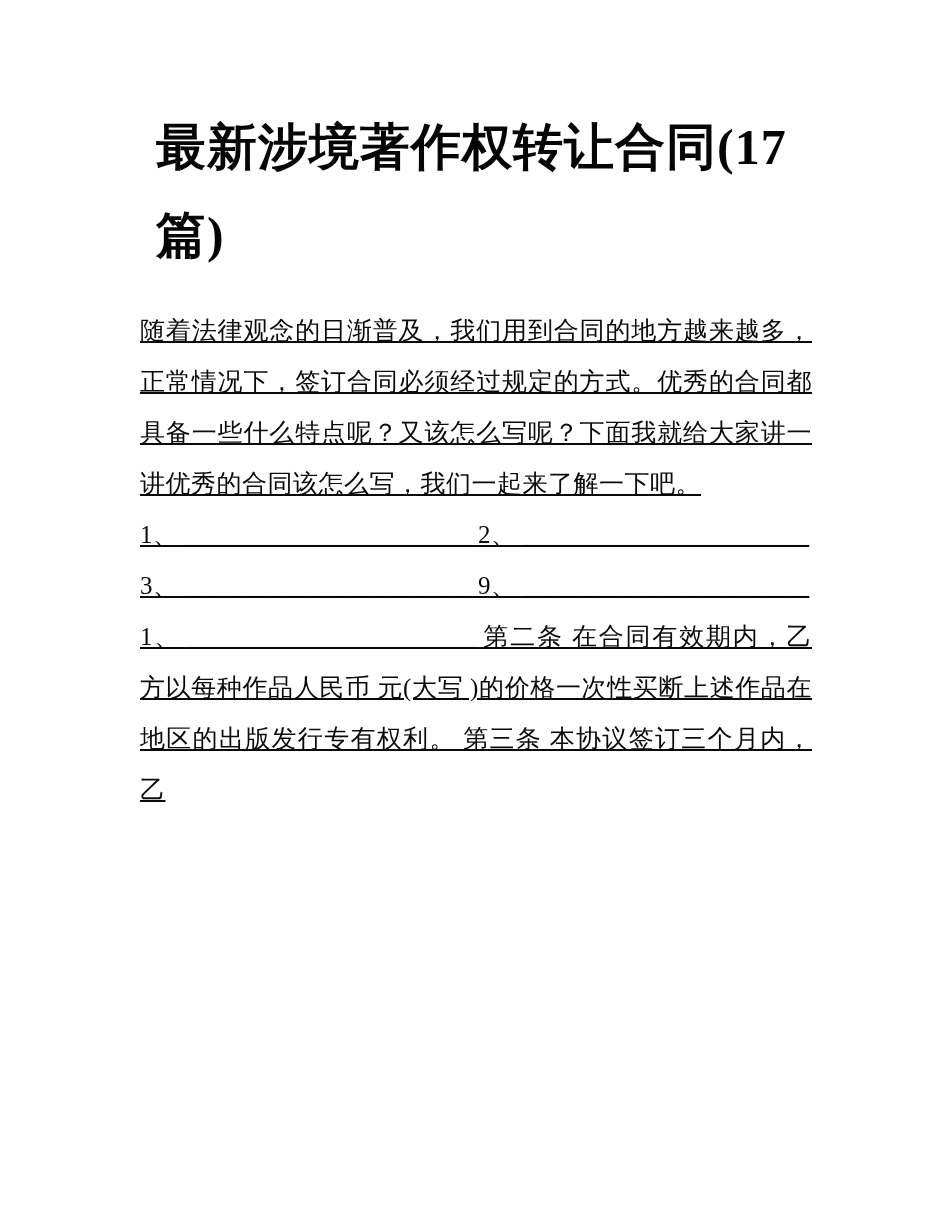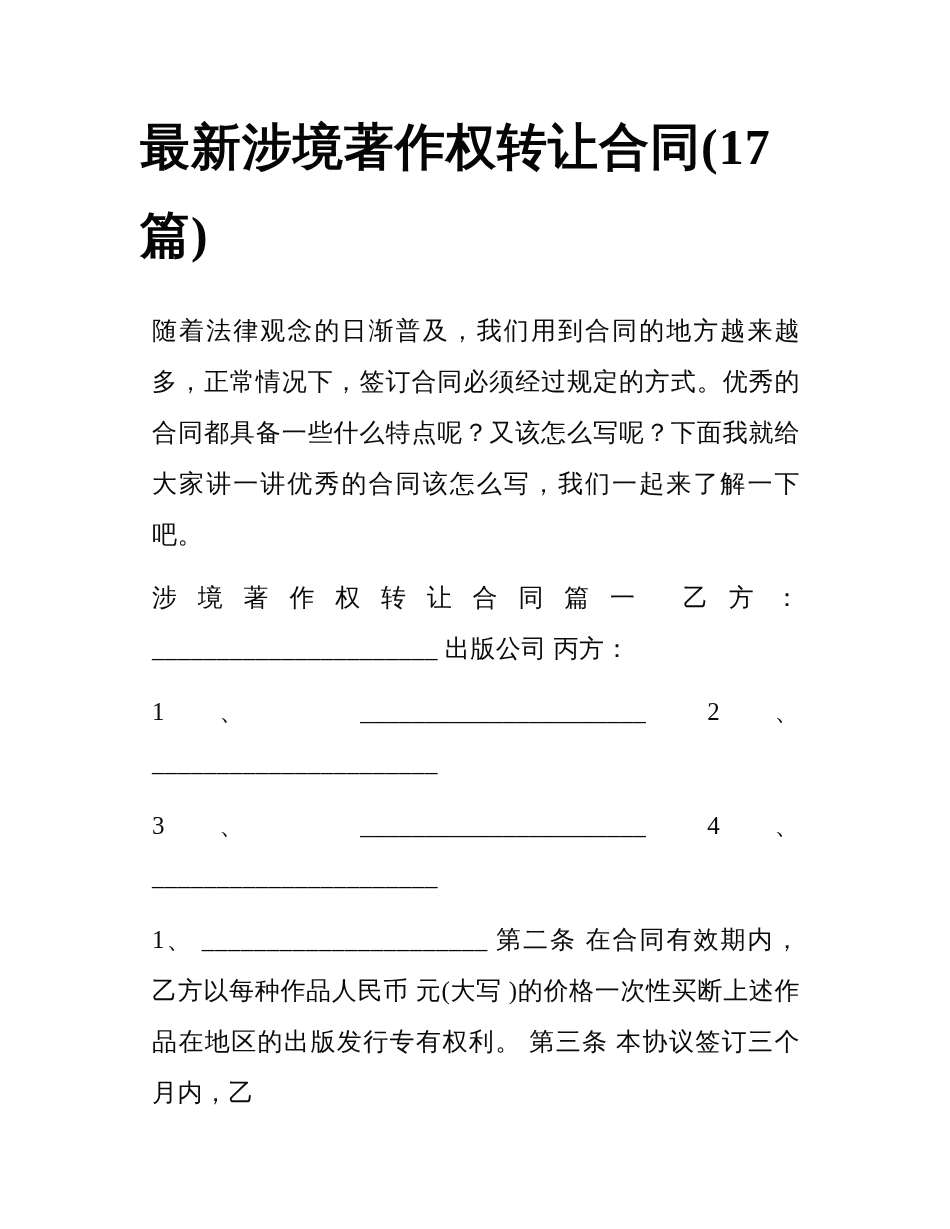--- a/index.html
+++ b/index.html
@@ -12,46 +12,46 @@
     width: 950px;
     height: 1229px;
     box-sizing: border-box;
     padding: 104px 138px 0 140px;
     background: #ffffff;
     color: #0a0a0a;
     font-family: "Liberation Serif", "DejaVu Serif", serif;
     overflow: hidden;
   }
   .doc-title {
-    margin: 0 0 26px 0;
+    margin: 0 0 26px 16px;
     font-size: 50px;
     font-weight: bold;
     line-height: 1.75;
     letter-spacing: 1px;
     color: #050505;
   }
   .doc-paragraph {
-    margin: 12px;
+    margin: 0;
     font-size: 25px;
     line-height: 2.04;
     letter-spacing: 0.5px;
     text-align: justify;
     word-break: normal;
     overflow-wrap: break-word;
+    text-decoration: underline;
   }
 </style>
 </head>
 <body>
 
 <div class="page">
   <h1 class="doc-title">最新涉境著作权转让合同(17 篇)</h1>
 
   <p class="doc-paragraph">随着法律观念的日渐普及，我们用到合同的地方越来越多，正常情况下，签订合同必须经过规定的方式。优秀的合同都具备一些什么特点呢？又该怎么写呢？下面我就给大家讲一讲优秀的合同该怎么写，我们一起来了解一下吧。</p>
 
-  <p class="doc-paragraph">涉境著作权转让合同篇一 乙方： ______________________ 出版公司 丙方：</p>
 
 
   <p class="doc-paragraph">1、 ______________________ 2、 ______________________</p>
 
-  <p class="doc-paragraph">3、 ______________________ 4、 ______________________</p>
+  <p class="doc-paragraph">3、 ______________________ 9、 ______________________</p>
 
   <p class="doc-paragraph">1、 ______________________ 第二条 在合同有效期内，乙方以每种作品人民币 元(大写 )的价格一次性买断上述作品在地区的出版发行专有权利。 第三条 本协议签订三个月内，乙</p>
 </div>
 
 </body></html>

